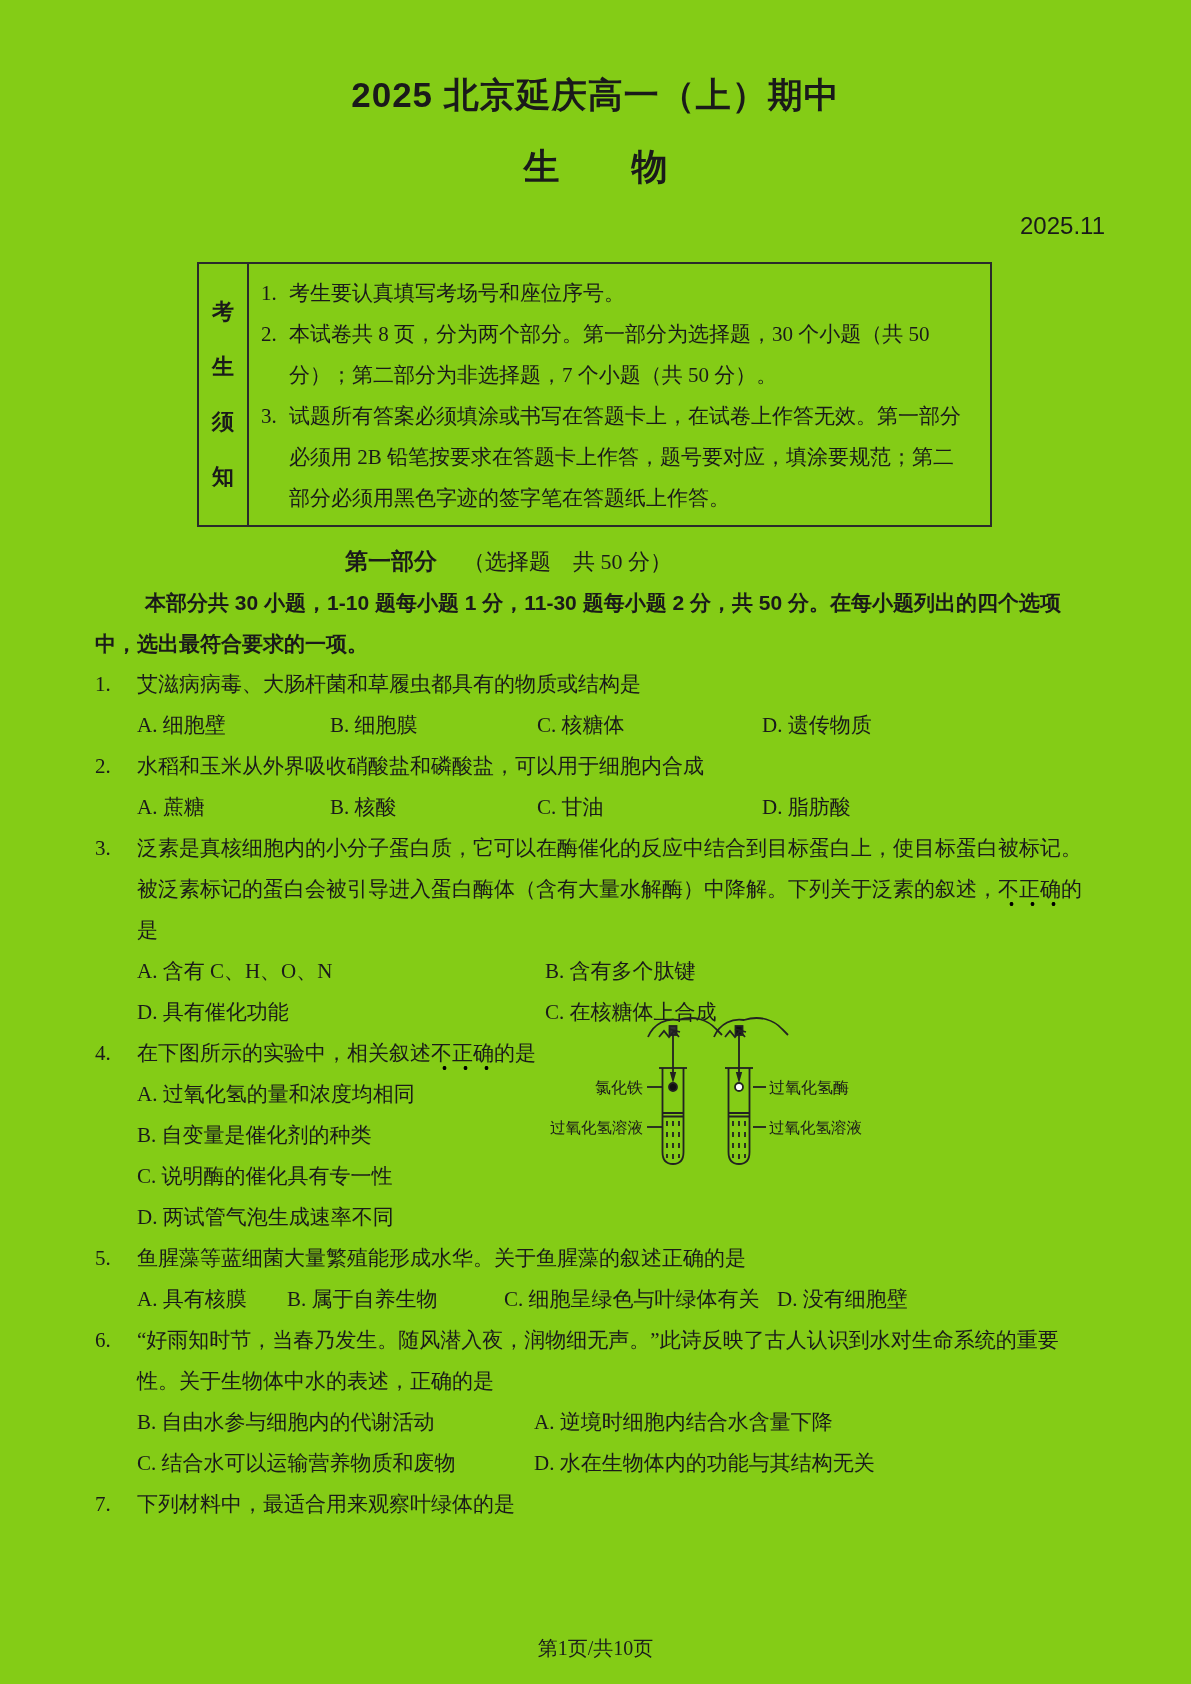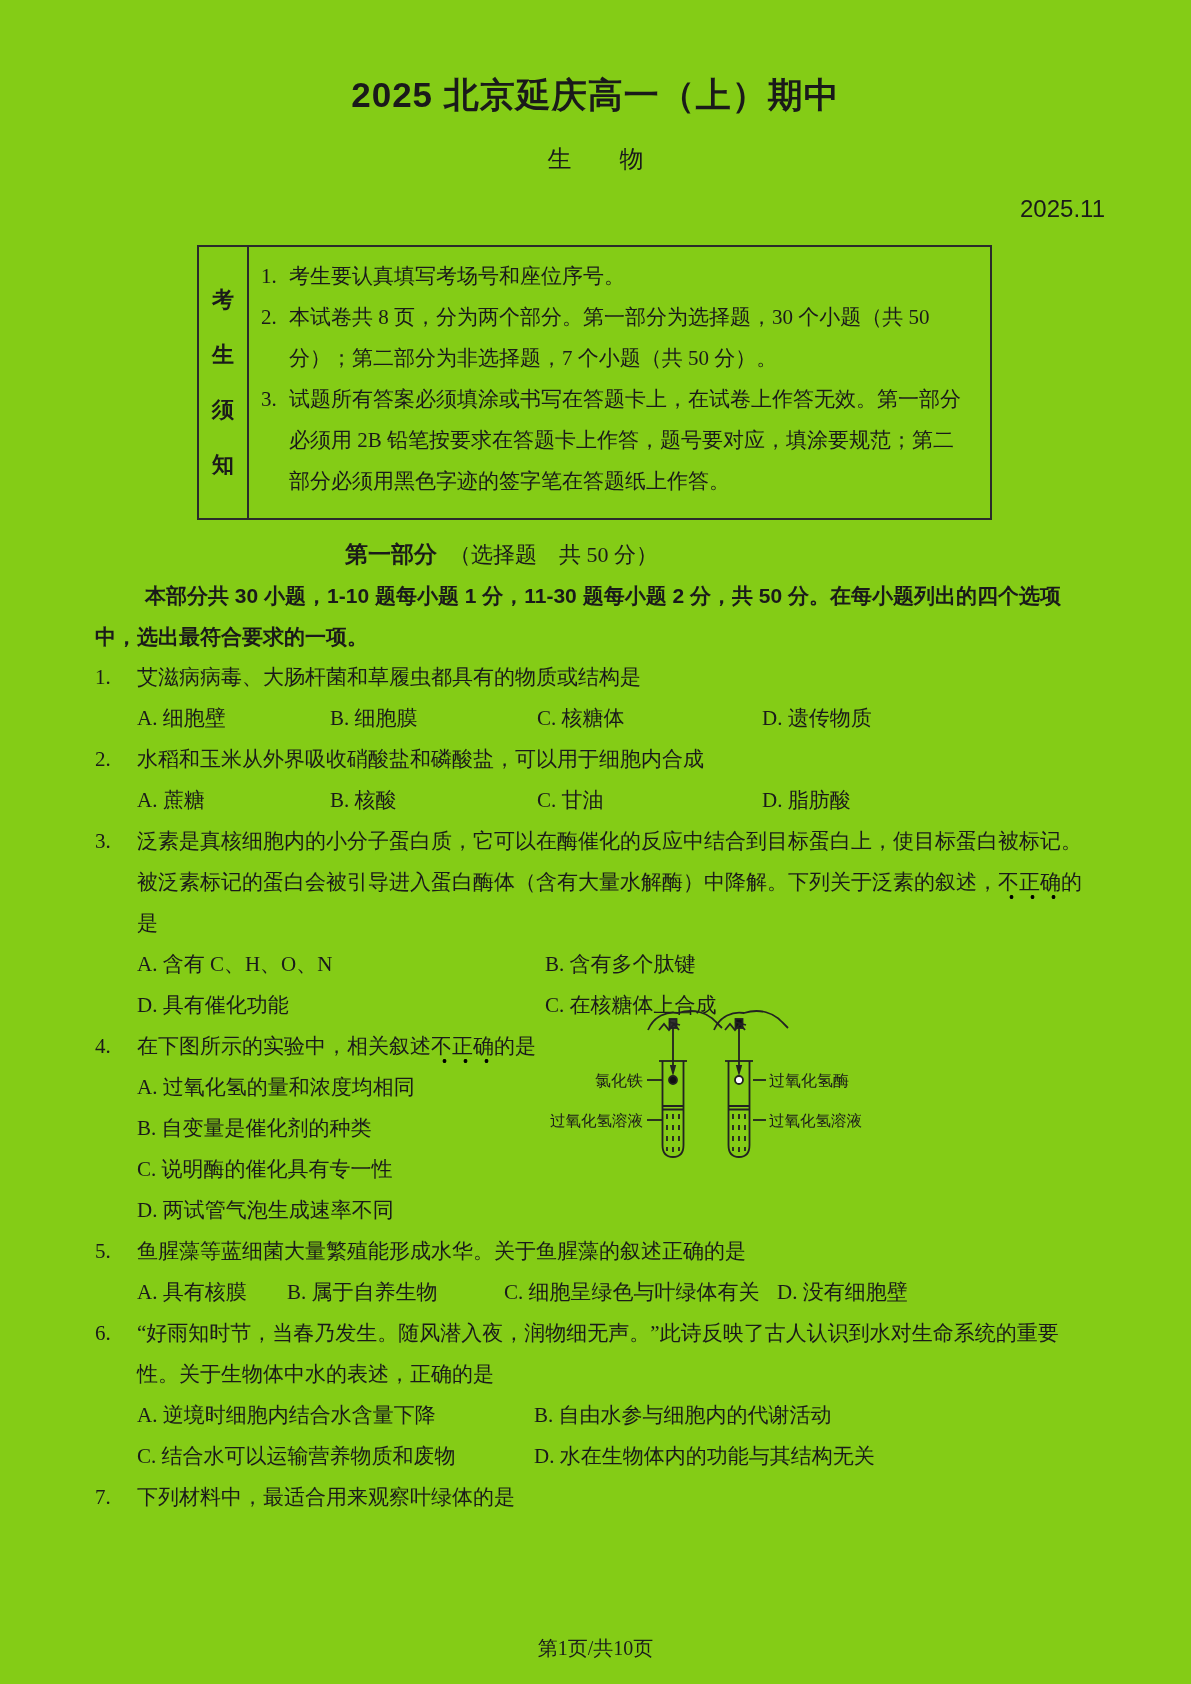--- a/index.html
+++ b/index.html
@@ -17,21 +17,21 @@
 
   .doc-title {
     margin-top:72px;
     text-align:center;
     font-family:"Liberation Sans","DejaVu Sans",sans-serif;
     font-size:35px; font-weight:700; letter-spacing:1px;
   }
   .doc-subject {
     margin-top:24px;
     text-align:center;
-    font-size:24px; font-weight:400;
+    font-size:36px; font-weight:700;
   }
   .doc-date {
     margin-top:20px;
     text-align:right;
     padding-right:86px;
     font-family:"Liberation Sans","DejaVu Sans",sans-serif;
     font-size:24px;
   }
 
   
@@ -46,36 +46,36 @@
     width:50px;
     border-right:2px solid #2b2b2b;
     display:flex; flex-direction:column;
     justify-content:center; align-items:center;
     gap:25px;
     font-size:22px; font-weight:700;
     padding:10px 0;
   }
   .notice-body {
     flex:1;
-    padding:9px 18px 16px 12px;
+    padding:9px 18px 6px 12px;
     font-size:21px;
     line-height:41px;
   }
   .notice-item { padding-left:28px; text-indent:-28px; }
   .notice-num { display:inline-block; width:28px; text-indent:0; }
 
   
   .section-heading {
     margin-top:14px;
     margin-left:250px;
     font-size:22px;
     line-height:41px;
   }
   .section-heading .h-bold { font-weight:700; font-size:23px; }
-  .section-heading .h-note { margin-left:12px; }
+  .section-heading .h-note { margin-left:26px; }
   .intro {
     font-family:"Liberation Sans","DejaVu Sans",sans-serif;
     font-weight:700;
     font-size:21px;
     line-height:41px;
     text-indent:50px;
   }
 
   .q { font-size:21px; line-height:41px; }
   .stem { padding-left:42px; text-indent:-42px; }
@@ -269,22 +269,22 @@
         <span>C. 细胞呈绿色与叶绿体有关</span>
         <span>D. 没有细胞壁</span>
       </div>
     </div>
 
     <div class="q">
       <div class="stem">
         <span class="qnum">6.</span><span>“好雨知时节，当春乃发生。随风潜入夜，润物细无声。”此诗反映了古人认识到水对生命系统的重要性。关于生物体中水的表述，正确的是</span>
       </div>
       <div class="opts-grid g6">
+        <span>B. 自由水参与细胞内的代谢活动</span>
         <span>A. 逆境时细胞内结合水含量下降</span>
-        <span>B. 自由水参与细胞内的代谢活动</span>
         <span>C. 结合水可以运输营养物质和废物</span>
         <span>D. 水在生物体内的功能与其结构无关</span>
       </div>
     </div>
 
     <div class="q">
       <div class="stem">
         <span class="qnum">7.</span><span>下列材料中，最适合用来观察叶绿体的是</span>
       </div>
     </div>

